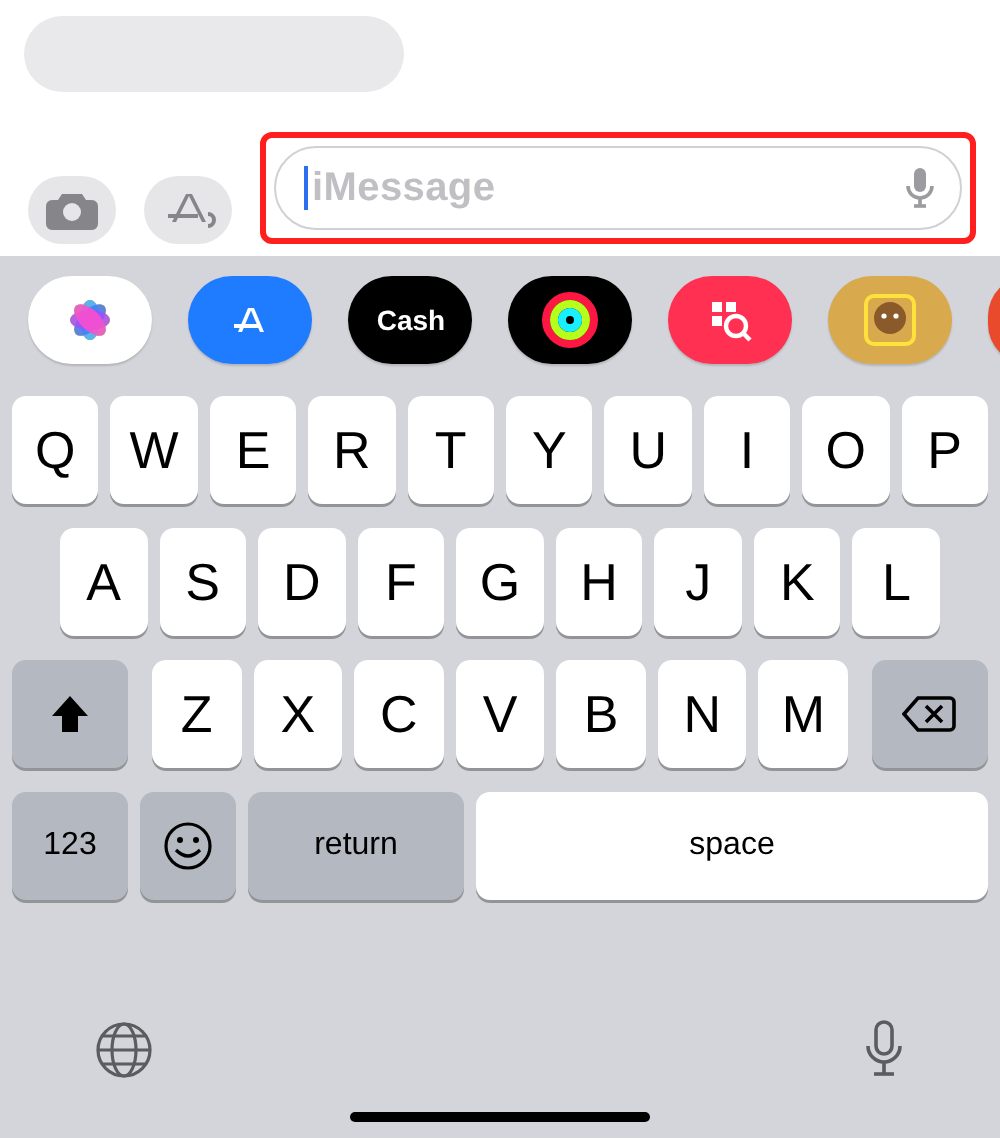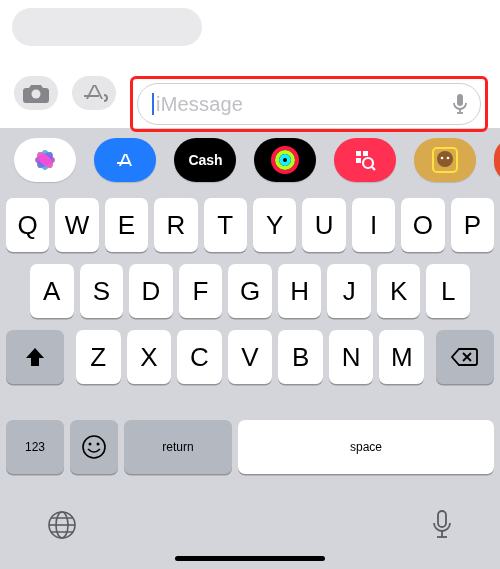--- a/index.html
+++ b/index.html
@@ -3,21 +3,21 @@
 <meta charset="utf-8">
 <style>
   * { box-sizing: border-box; margin: 0; padding: 0; font-family: -apple-system, "Helvetica Neue", Arial, sans-serif; -webkit-font-smoothing: antialiased; }
   body { width: 500px; height: 569px; background: #ffffff; overflow: hidden; position: relative; }
 
   
   .conv { height: 70px; padding: 8px 12px; }
   .bubble { width: 190px; height: 38px; border-radius: 19px; background: #e9e9eb; }
 
   
-  .input-row { display: flex; align-items: flex-start; gap: 14px; padding: 6px 12px 6px 14px; height: 58px; }
+  .input-row { display: flex; align-items: flex-end; gap: 14px; padding: 6px 12px 6px 14px; height: 58px; font-weight: bold; }
   .cam, .apps {
     width: 44px; height: 34px; border-radius: 17px; background: #e6e6e8;
     display: flex; align-items: center; justify-content: center; color: #86868a;
   }
   .highlight-box {
     flex: 1;
     border: 3px solid #ff1f1f; border-radius: 6px; padding: 4px;
   }
   .msg-field {
     flex: 1; height: 42px; border: 1px solid #d0d0d5; border-radius: 21px;
@@ -49,21 +49,21 @@
   .row { display:flex; gap:6px; justify-content:center; }
   .key {
     flex:1; height:54px; background:#fff; border-radius:7px;
     box-shadow:0 1.5px 0 rgba(0,0,0,.3);
     display:flex; align-items:center; justify-content:center;
     font-size:26px; font-weight:400; color:#000;
   }
   .row2 { padding: 0 24px; }
   .mod { background:#b4b8c0; }
   .shift, .del { flex: 0 0 58px; }
-  .row4 .key { font-size:12px;margin-top:24px; }
+  .row4 .key { font-size:16px; }
   .k123  { flex:0 0 58px; background:#b4b8c0; }
   .kemoji{ flex:0 0 48px; background:#b4b8c0; font-size:24px; }
   .kspace{ flex:1; }
   .kret  { flex:0 0 108px; background:#b4b8c0; }
 
   
   .bottom-bar { height:70px; background:#d3d5da; display:flex; align-items:flex-start; justify-content:space-between; padding:10px 46px 0; position:relative; }
   .bottom-icon { color:#5b5b60; }
   .home-ind { position:absolute; bottom:8px; left:50%; transform:translateX(-50%); width:150px; height:5px; border-radius:3px; background:#000; }
 

